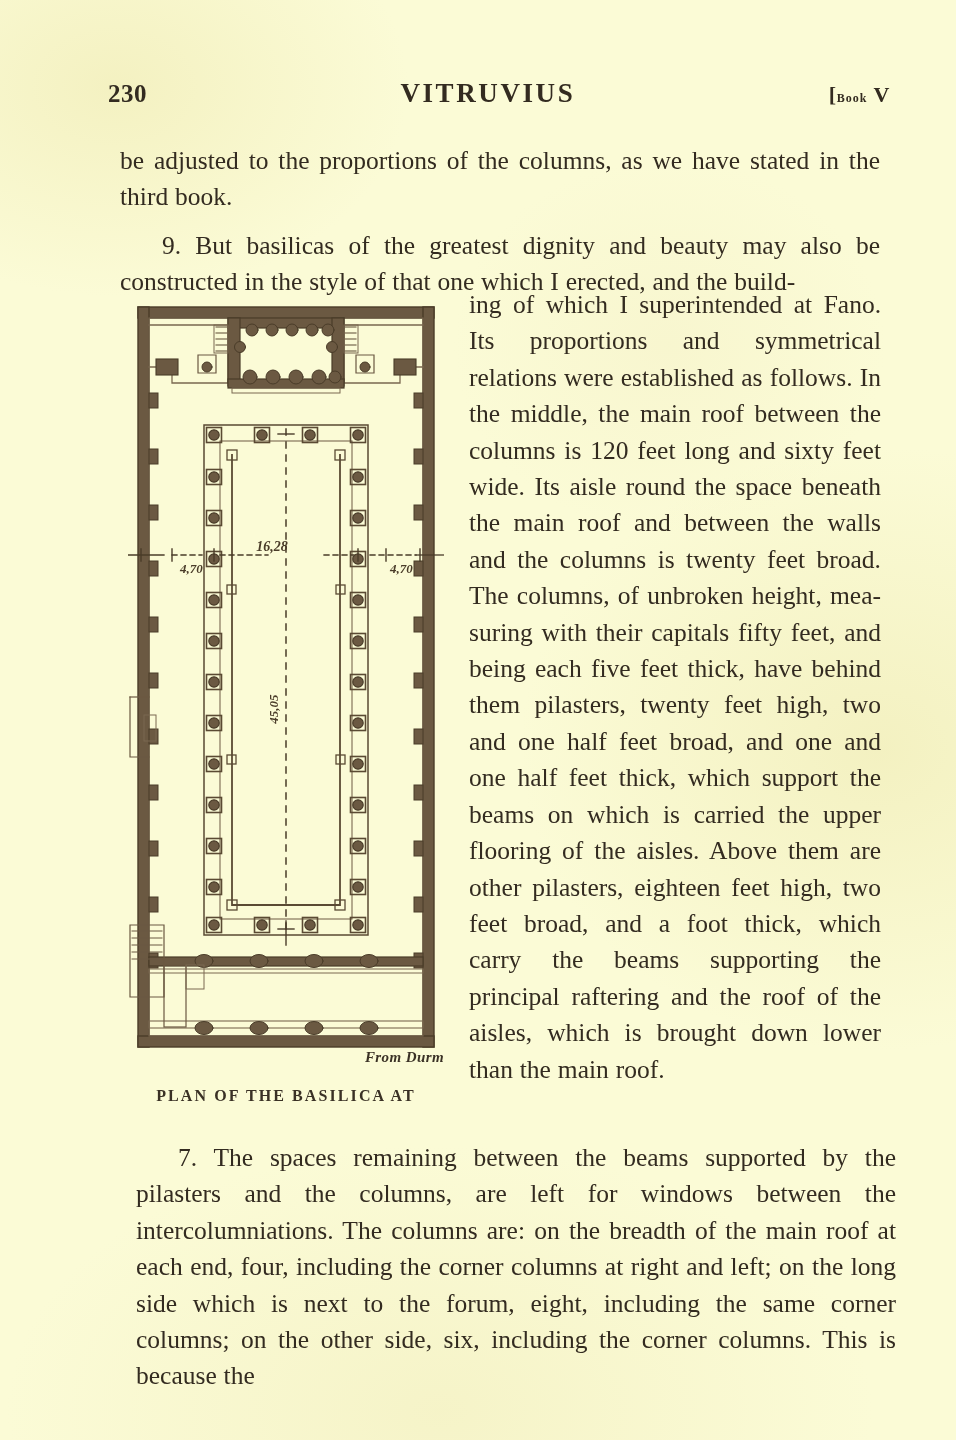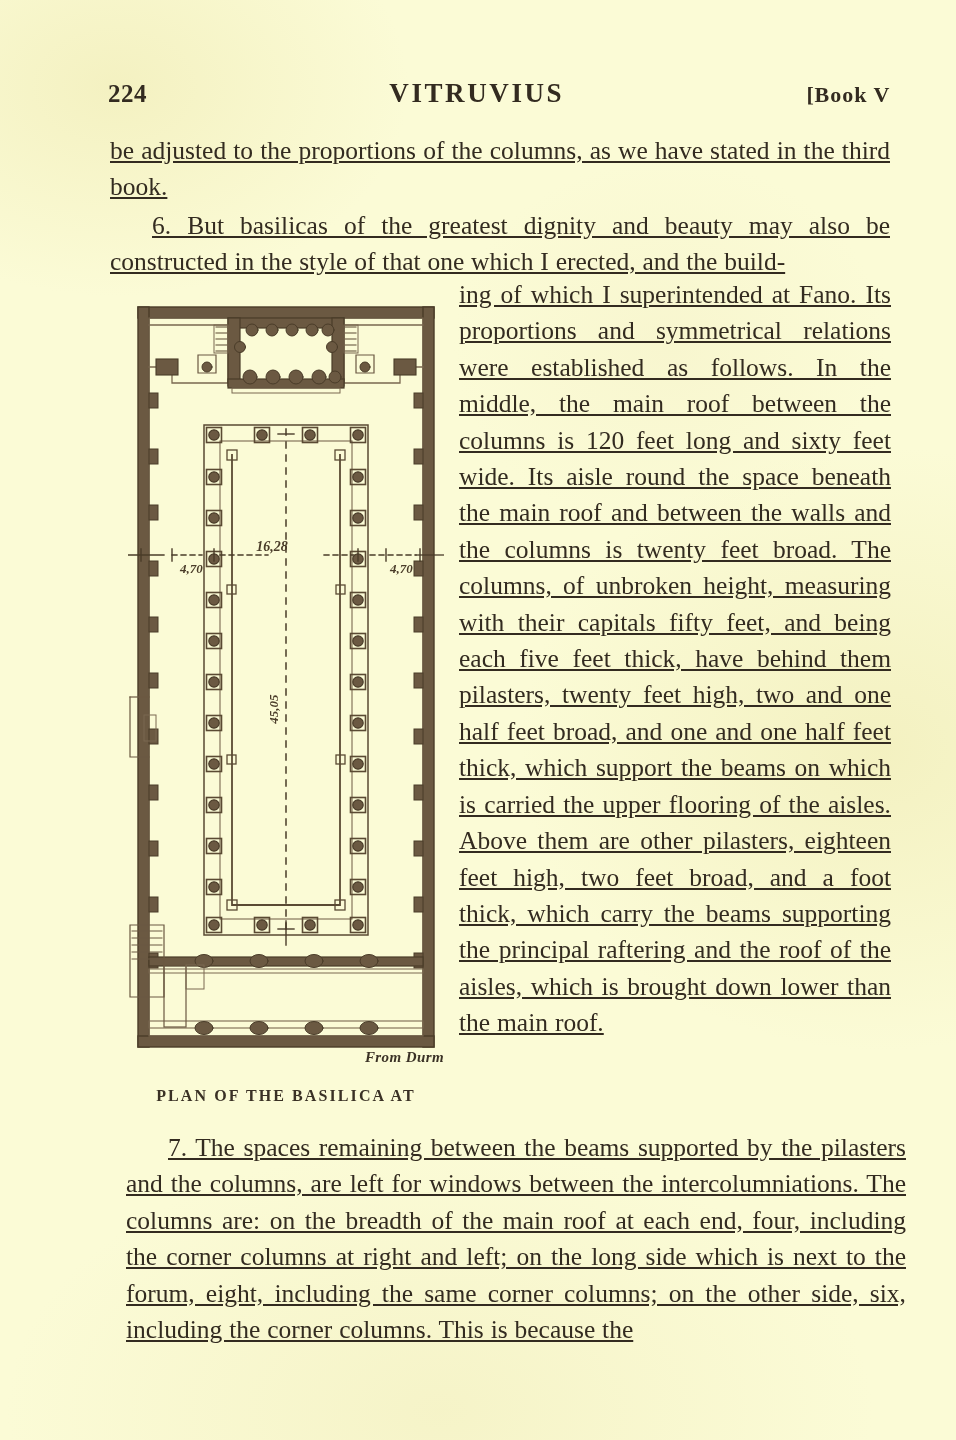--- a/index.html
+++ b/index.html
@@ -47,21 +47,21 @@
     font-weight: bold;
     letter-spacing: 2.6px;
   }
   .bookref {
     font-size: 22px;
     font-weight: bold;
     letter-spacing: 0.6px;
     white-space: nowrap;
   }
   .bookref .smallcap {
-    font-size: 22px;
+    font-size: 12px;
     letter-spacing: 1px;
   }
 
   
   .col-text {
     position: absolute;
     font-size: 25.5px;
     line-height: 36.4px;
     text-align: justify;
     text-justify: inter-word;
@@ -78,21 +78,21 @@
     width: 436px;
   }
   .bottom-block {
     left: 124px;
     top: 1128px;
     width: 784px;
   }
   .indent {
     text-indent: 42px;
   }
-  p { margin: 2px; text-decoration: underline; }
+  p { margin: 12px; }
 
   
   .figure {
     position: absolute;
     left: 128px;
     top: 297px;
     width: 316px;
   }
   .plan-wrap {
     width: 316px;
@@ -127,28 +127,28 @@
     color: #3a3125;
   }
   .caption .cap-line2 { display: block; }
 </style>
 </head>
 <body>
 
 <div class="page">
 
   <div class="runhead">
-    <span class="folio">224</span>
+    <span class="folio">230</span>
     <span class="booktitle">VITRUVIUS</span>
     <span class="bookref"><span>[</span><span class="smallcap">Book</span>&nbsp;<span>V</span></span>
   </div>
 
   <div class="col-text lead-block">
     <p>be adjusted to the proportions of the columns, as we have stated in the third book.</p>
-    <p class="indent">6.  But basilicas of the greatest dignity and beauty may also be constructed in the style of that one which I erected, and the build-</p>
+    <p class="indent">9.  But basilicas of the greatest dignity and beauty may also be constructed in the style of that one which I erected, and the build-</p>
   </div>
 
   <div class="col-text right-col">
     <p>ing of which I superintended at Fano. Its proportions and symme­trical relations were established as follows.  In the middle, the main roof between the columns is 120 feet long and sixty feet wide.  Its aisle round the space beneath the main roof and between the walls and the columns is twenty feet broad.  The columns, of unbroken height, mea­suring with their capitals fifty feet, and being each five feet thick, have behind them pilasters, twenty feet high, two and one half feet broad, and one and one half feet thick, which support the beams on which is carried the upper flooring of the aisles.  Above them are other pilas­ters, eighteen feet high, two feet broad, and a foot thick, which carry the beams supporting the principal raftering and the roof of the aisles, which is brought down lower than the main roof.</p>
   </div>
 
   <div class="figure">
     <div class="plan-wrap">
       <svg viewBox="0 0 316 768" xmlns="http://www.w3.org/2000/svg">
         <defs>

